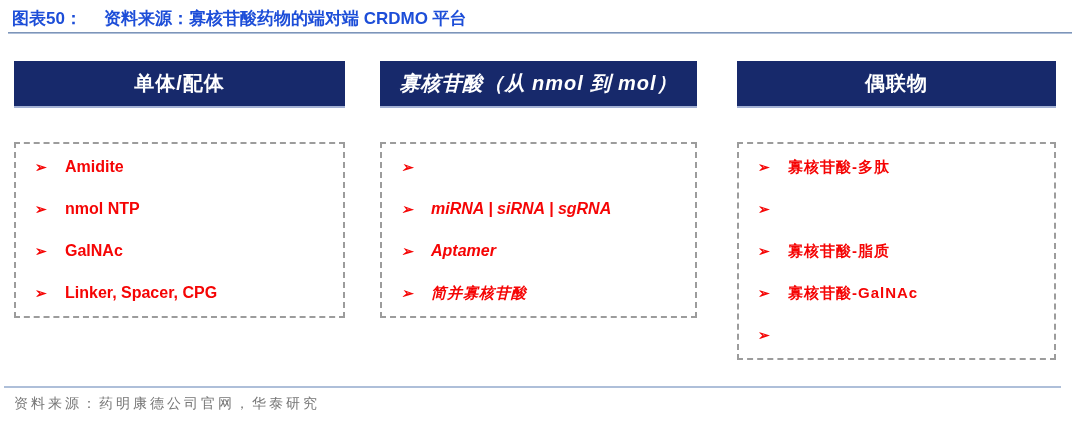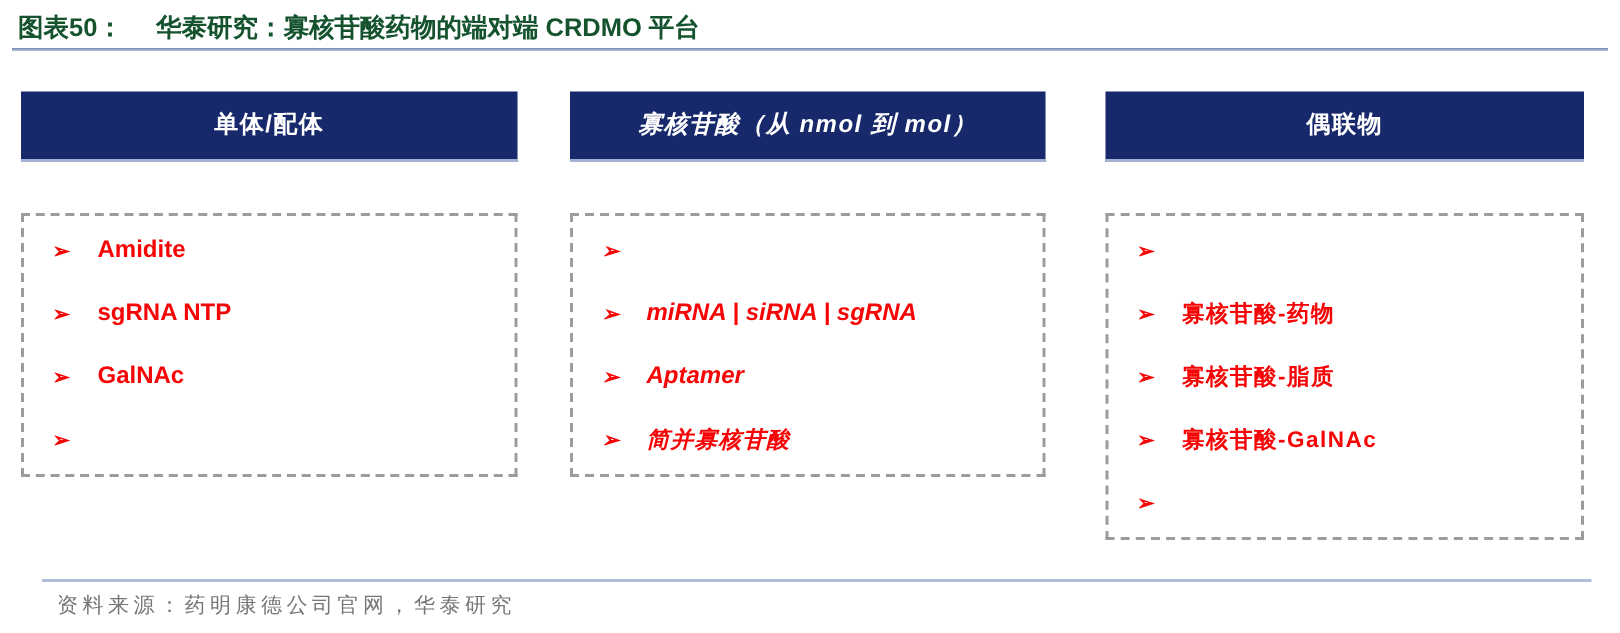--- a/index.html
+++ b/index.html
@@ -5,21 +5,21 @@
   * { margin: 0; padding: 0; box-sizing: border-box; }
   html, body { width: 1080px; height: 422px; background: #ffffff; overflow: hidden; }
   body { font-family: "Liberation Sans", sans-serif; position: relative; }
 
   .title-row {
     padding: 8px 12px 0 12px;
     display: flex;
     align-items: baseline;
     font-size: 17px;
     font-weight: bold;
-    color: #14532d;
+    color: #1d4ed8;
     line-height: 22px;
   }
   .fig-label { margin-right: 22px; }
   .title-rule {
     margin: 2px 8px 0 8px;
     height: 2px;
     background: #aebfd9;
     border-top: 1px solid #7e95b8;
   }
 
@@ -32,21 +32,21 @@
   .col-1 { width: 331px; margin-right: 35px; }
   .col-2 { width: 317px; margin-right: 40px; font-style: italic; }
   .col-3 { width: 319px; justify-content: flex-end; }
 
   .header-box {
     height: 47px;
     background: #17296b;
     border-bottom: 2px solid #a3b1d4;
     color: #ffffff;
     font-weight: bold;
-    font-size: 16px;
+    font-size: 20px;
     display: flex;
     align-items: center;
     justify-content: center;
     letter-spacing: 1px;
   }
 
   .dash-box {
     margin-top: 34px;
     border: 2px dashed #9c9c9c;
     padding: 2px 0;
@@ -68,65 +68,65 @@
     color: #f50505;
     line-height: 1;
   }
   .item.cjk { font-size: 15px; letter-spacing: 1px; }
 
   .source-block {
     position: absolute;
     left: 0;
     right: 15px;
     top: 386px;
-    padding-left: 24px;
   }
   .source-rule {
     margin: 0 4px;
     height: 2px;
     background: #aebfd9;
   }
   .source-text {
     margin: 7px 0 0 14px;
     font-family: "DejaVu Serif", "Liberation Serif", serif;
     font-size: 14px;
     color: #767676;
     letter-spacing: 3px;
   }
 </style>
 </head>
 <body>
 
 <div class="title-row">
   <span class="fig-label">图表50：</span>
-  <span>华泰研究：寡核苷酸药物的端对端 CRDMO 平台</span>
+  <span>资料来源：寡核苷酸药物的端对端 CRDMO 平台</span>
 </div>
 <div class="title-rule"></div>
 
 <div class="board">
 
   <div class="col col-1">
     <div class="header-box">
       <span>单体/配体</span>
     </div>
     <div class="dash-box">
       <div class="item">
         <span class="bullet">➢</span>
         <span>Amidite</span>
       </div>
       <div class="item">
         <span class="bullet">➢</span>
-        <span>sgRNA NTP</span>
+        <span>nmol NTP</span>
       </div>
       <div class="item">
         <span class="bullet">➢</span>
         <span>GalNAc</span>
       </div>
       <div class="item">
         <span class="bullet">➢</span>
+        <span>Linker, Spacer, CPG</span>
       </div>
     </div>
   </div>
 
   <div class="col col-2">
     <div class="header-box">
       <span>寡核苷酸（从 nmol 到 mol）</span>
     </div>
     <div class="dash-box">
       <div class="item">
@@ -147,24 +147,24 @@
     </div>
   </div>
 
   <div class="col col-3">
     <div class="header-box">
       <span>偶联物</span>
     </div>
     <div class="dash-box">
       <div class="item cjk">
         <span class="bullet">➢</span>
+        <span>寡核苷酸-多肽</span>
       </div>
       <div class="item cjk">
         <span class="bullet">➢</span>
-        <span>寡核苷酸-药物</span>
       </div>
       <div class="item cjk">
         <span class="bullet">➢</span>
         <span>寡核苷酸-脂质</span>
       </div>
       <div class="item cjk">
         <span class="bullet">➢</span>
         <span>寡核苷酸-GalNAc</span>
       </div>
       <div class="item cjk">

